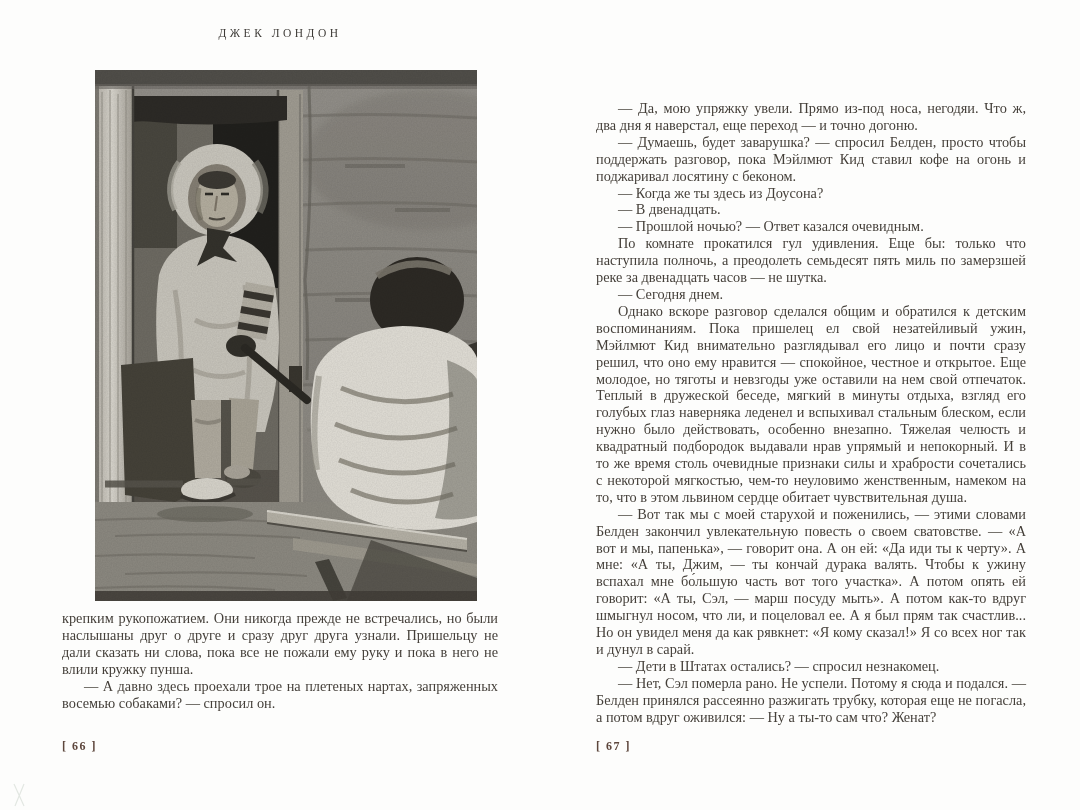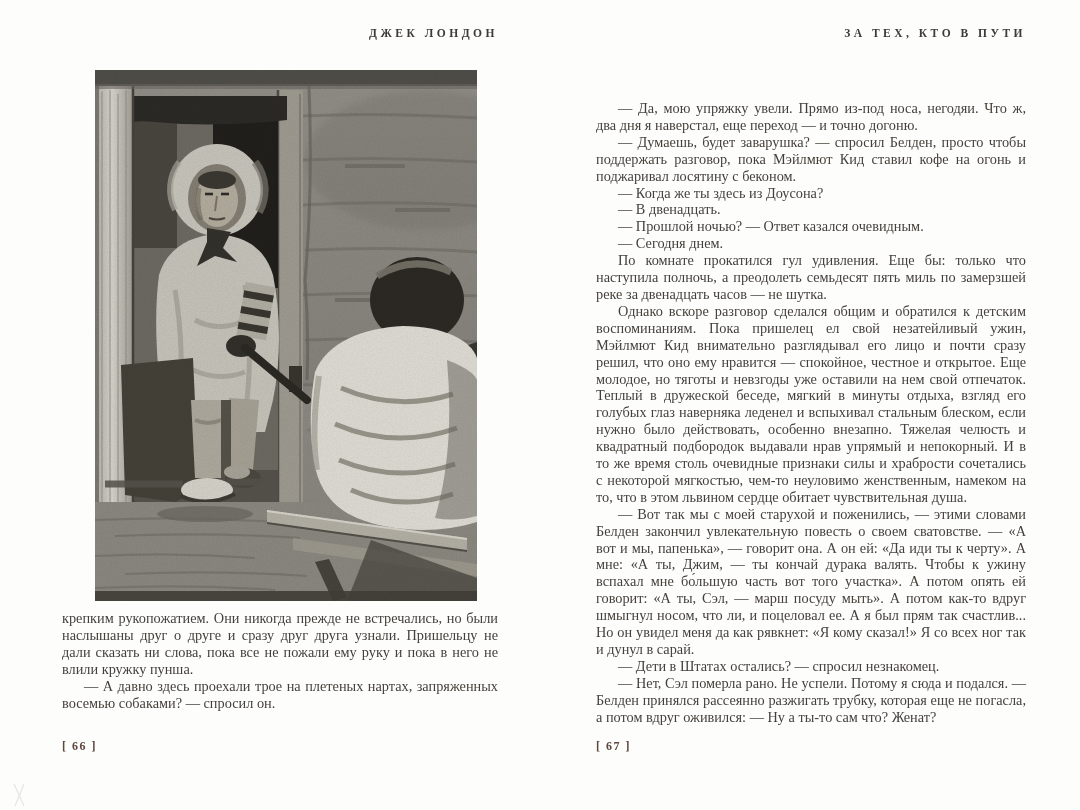--- a/index.html
+++ b/index.html
@@ -6,21 +6,21 @@
   body{
     width:1080px;height:810px;position:relative;overflow:hidden;
     background:#fdfdfc;
     font-family:"Liberation Serif","DejaVu Serif",serif;
   }
   .col{position:absolute;top:0;height:810px;}
   .col.left{left:62px;width:436px;}
   .col.right{left:596px;width:430px;}
   .running-head{
     position:absolute;top:27px;left:0;width:100%;
-    text-align:right;font-weight:bold;font-size:11.5px;
+    text-align:center;font-weight:normal;font-size:11.5px;
     letter-spacing:3.5px;color:#3e3b37;white-space:nowrap;
   }
   .illustration{
     position:absolute;left:95px;top:70px;width:382px;height:531px;margin:0;
   }
   .text-block{
     position:absolute;left:0;right:0;
     font-size:14.3px;line-height:16.9px;color:#443f39;
     text-align:justify;hyphens:auto;-webkit-hyphens:auto;
   }
@@ -213,30 +213,29 @@
 
       <rect x="0" y="0" width="382" height="16" fill="#514f4a"></rect>
       <rect x="0" y="14" width="382" height="5" fill="#6b6862" opacity=".6"></rect>
       <rect x="0" y="521" width="382" height="10" fill="#423f39" opacity=".9"></rect>
 
       <rect x="0" y="0" width="382" height="531" filter="url(#grain)" opacity=".15"></rect>
     </svg>
   </figure>
 
   <section class="col right">
-    <div class="running-head">ЗА ТЕХ, КТО В ПУТИ</div>
     <div class="folio">[ 67 ]</div>
     <div class="text-block" id="right-text">
       <p class="indent">— Да, мою упряжку увели. Прямо из-под носа, негодяи. Что ж, два дня я наверстал, еще переход — и точно догоню.</p>
       <p class="indent">— Думаешь, будет заварушка? — спросил Белден, просто чтобы поддержать разговор, пока Мэйлмют Кид ставил кофе на огонь и поджаривал лосятину с беконом.</p>
       <p class="indent">— Когда же ты здесь из Доусона?</p>
       <p class="indent">— В двенадцать.</p>
       <p class="indent">— Прошлой ночью? — Ответ казался очевидным.</p>
+      <p class="indent">По комнате прокатился гул удивления. Еще бы: только что наступила полночь, а преодолеть семьдесят пять миль по замерзшей реке за двенадцать часов — не шутка.</p>
       <p class="indent">— Сегодня днем.</p>
-      <p class="indent">По комнате прокатился гул удивления. Еще бы: только что наступила полночь, а преодолеть семьдесят пять миль по замерзшей реке за двенадцать часов — не шутка.</p>
       <p class="indent">Однако вскоре разговор сделался общим и обратился к детским воспоминаниям. Пока пришелец ел свой незатейливый ужин, Мэйлмют Кид внимательно разглядывал его лицо и почти сразу решил, что оно ему нравится — спокойное, честное и открытое. Еще молодое, но тяготы и невзгоды уже оставили на нем свой отпечаток. Теплый в дружеской беседе, мягкий в минуты отдыха, взгляд его голубых глаз наверняка леденел и вспыхивал стальным блеском, если нужно было действовать, особенно внезапно. Тяжелая челюсть и квадратный подбородок выдавали нрав упрямый и непокорный. И в то же время столь очевидные признаки силы и храбрости сочетались с некоторой мягкостью, чем-то неуловимо женственным, намеком на то, что в этом львином сердце обитает чувствительная душа.</p>
       <p class="indent">— Вот так мы с моей старухой и поженились, — этими словами Белден закончил увлекательную повесть о своем сватовстве. — «А вот и мы, папенька», — говорит она. А он ей: «Да иди ты к черту». А мне: «А ты, Джим, — ты кончай дурака валять. Чтобы к ужину вспахал мне бо́льшую часть вот того участка». А потом опять ей говорит: «А ты, Сэл, — марш посуду мыть». А потом как-то вдруг шмыгнул носом, что ли, и поцеловал ее. А я был прям так счастлив... Но он увидел меня да как рявкнет: «Я кому сказал!» Я со всех ног так и дунул в сарай.</p>
       <p class="indent">— Дети в Штатах остались? — спросил незнакомец.</p>
       <p class="indent">— Нет, Сэл померла рано. Не успели. Потому я сюда и подался. — Белден принялся рассеянно разжигать трубку, которая еще не погасла, а потом вдруг оживился: — Ну а ты-то сам что? Женат?</p>
     </div>
   </section>
 
   <svg class="corner-mark" width="22" height="26" viewBox="0 0 22 26">
     <path d="M4,2 L14,24 M14,2 L5,24" stroke="#c3cdc3" stroke-width="1.2" fill="none"></path>
   </svg>

